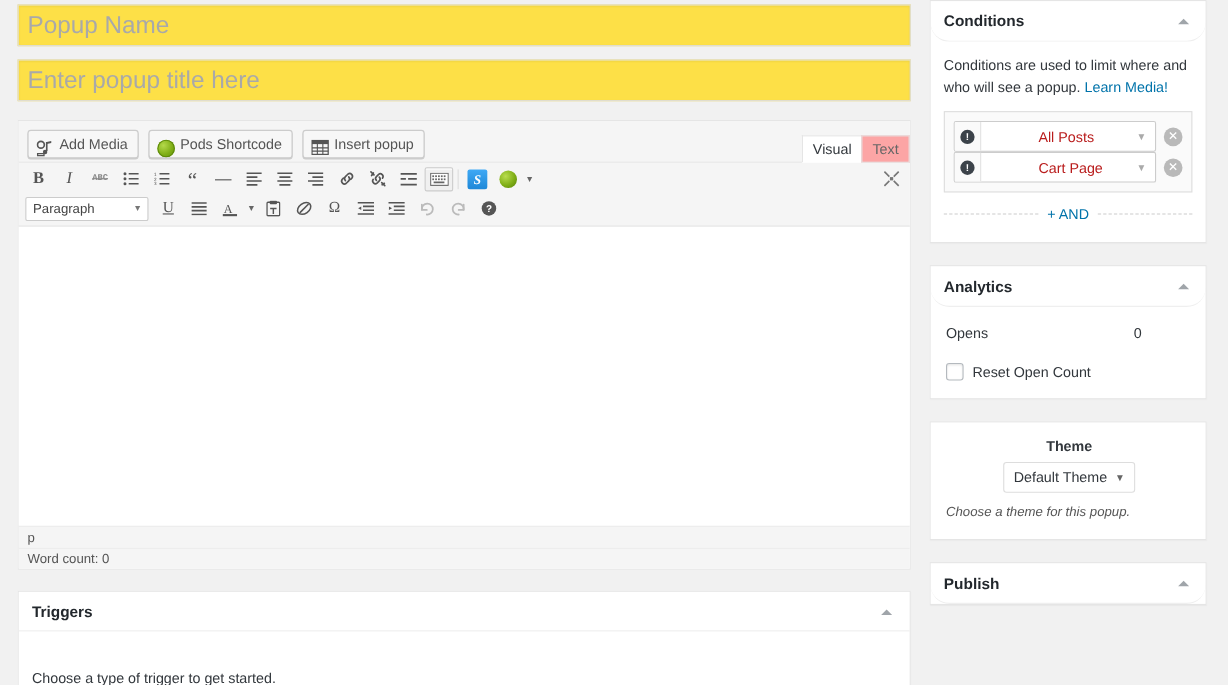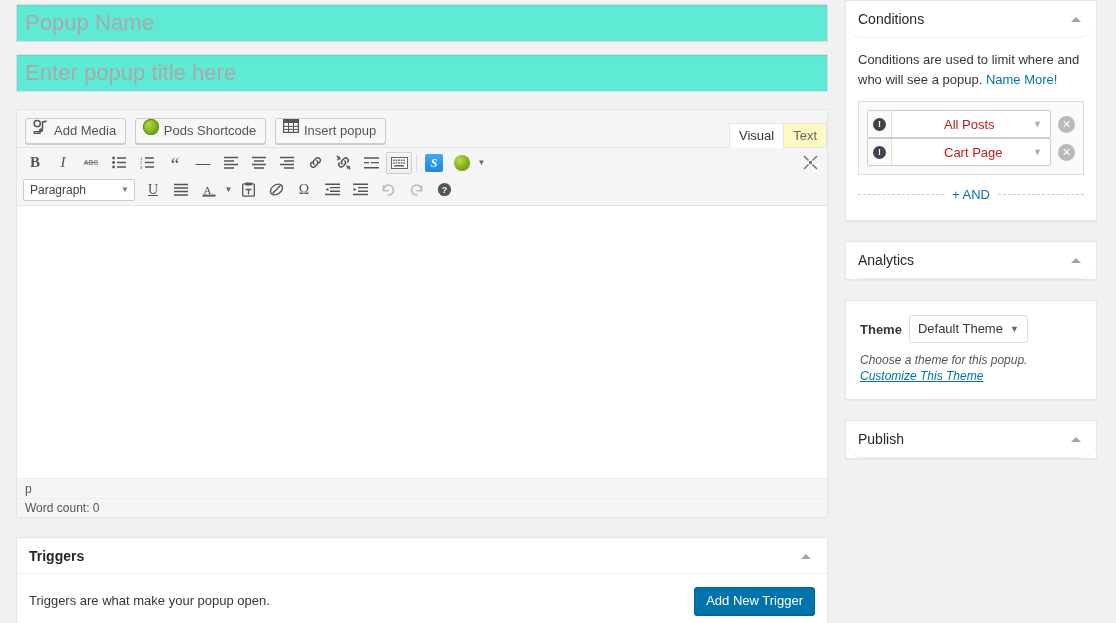--- a/index.html
+++ b/index.html
@@ -21,21 +21,21 @@
     left: 16px; top: 0;
     width: 812px;
   }
   .title-input {
     display: block;
     width: 812px;
     height: 38px;
     padding: 3px 8px;
     margin: 4px 0 0 0;
     border: 1px solid #ddd;
-    background: #5eead4;
+    background: #fde047;
     font-family: "Liberation Sans", sans-serif;
     font-size: 1.7em;
     line-height: 100%;
     color: #777;
     outline: none;
     box-shadow: inset 0 1px 2px rgba(0,0,0,.07);
   }
   .title-input::placeholder { color: #a9a9a9; opacity: 1; }
   .title-input.second { margin-top: 12px; height: 38px; }
 
@@ -49,21 +49,21 @@
   }
   .media-buttons {
     background: #f5f5f5;
     border-bottom: 1px solid #e5e5e5;
     padding: 8px 8px 9px 8px;
     position: relative;
     height: 38px;
   }
   .btn-media {
     display: inline-flex;
-    align-items: flex-start;
+    align-items: flex-end;
     gap: 5px;
     height: 26px;
     padding: 0 9px 0 7px;
     margin-right: 5px;
     background: #f7f7f7;
     border: 1px solid #ccc;
     border-radius: 3px;
     font-size: 13px;
     line-height: 24px;
     color: #555;
@@ -85,21 +85,21 @@
     display: flex;
     align-items: flex-end;
   }
   .etab {
     height: 25px;
     line-height: 24px;
     padding: 0 9px;
     margin-left: -1px;
     font-size: 13px;
     color: #666;
-    background: #fef9c3;
+    background: #fca5a5;
     border: 1px solid #e5e5e5;
     border-bottom-color: #e5e5e5;
     cursor: pointer;
   }
   .etab.active {
     background: #fff;
     color: #32373c;
     border-bottom-color: #fff;
   }
 
@@ -238,21 +238,21 @@
     box-shadow: 0 1px 1px rgba(0,0,0,.04);
     margin-bottom: 20px;
   }
   .sb-head {
     position: relative;
     height: 37px;
     line-height: 37px;
     padding: 0 12px;
     border-bottom: 1px solid #eee;
     font-size: 14px;
-    font-weight: normal;
+    font-weight: bold;
     color: #23282d;
     border-radius: 17px;
   }
   .sb-toggle {
     position: absolute; right: 5px; top: 0;
     width: 30px; height: 37px;
     display:flex; align-items:center; justify-content:center;
     cursor: pointer;
   }
   .sb-body { padding: 12px; }
@@ -330,21 +330,21 @@
   .chk {
     width: 16px; height: 16px;
     border: 1px solid #b4b9be;
     background: #fff;
     border-radius: 3px;
     box-shadow: inset 0 1px 2px rgba(0,0,0,.1);
     cursor: pointer;
     flex: 0 0 16px;
   }
 
-  .theme-row { display:flex; align-items:center; gap: 7px; padding-left: 2px; }
+  .theme-row { display:flex; align-items:center; gap: 7px; padding-left: 2px; flex-direction: column; }
   .theme-lbl { font-size: 13px; font-weight: bold; color: #32373c; }
   .theme-sel {
     position: relative;
     height: 28px;
     line-height: 26px;
     border: 1px solid #ddd;
     background: #fff;
     border-radius: 3px;
     font-size: 13px;
     color: #32373c;
@@ -577,43 +577,39 @@
     </div>
 
     <div class="metabox">
       <div class="mb-head">
         <span>Triggers</span>
         <span class="mb-toggle">
           <span class="tri"></span>
         </span>
       </div>
       <div class="mb-body">
-        <div class="trig-row1">
-          <span class="trig-text">Triggers are what make your popup open.</span>
-          <button class="btn-primary">Add New Trigger</button>
-        </div>
         <div class="trig-row2">
           <span class="trig-text">Choose a type of trigger to get started.</span>
 
         </div>
       </div>
     </div>
   </div>
 
   <div class="right-col">
 
     <div class="side-box">
       <div class="sb-head">
         <span>Conditions</span>
         <span class="sb-toggle">
           <span class="tri"></span>
         </span>
       </div>
       <div class="sb-body">
-        <p class="cond-desc"><span>Conditions are used to limit where and who will see a popup. </span><a class="lnk">Name More!</a></p>
+        <p class="cond-desc"><span>Conditions are used to limit where and who will see a popup. </span><a class="lnk">Learn Media!</a></p>
 
         <div class="cond-group">
           <div class="cond-item">
             <div class="cond-field">
               <span class="cond-warn">
                 <span class="warn-dot">!</span>
               </span>
               <span class="cond-label">All Posts</span>
               <span class="cond-arrow">▼</span>
             </div>
@@ -640,33 +636,42 @@
       </div>
     </div>
 
     <div class="side-box">
       <div class="sb-head">
         <span>Analytics</span>
         <span class="sb-toggle">
           <span class="tri"></span>
         </span>
       </div>
+      <div class="sb-body" style="padding:14px 12px 16px 12px;">
+        <div class="an-row">
+          <span>Opens</span>
+          <span style="padding-right:44px;">0</span>
+        </div>
+        <div class="an-check">
+          <span class="chk"></span>
+          <span>Reset Open Count</span>
+        </div>
+      </div>
     </div>
 
     <div class="side-box">
       <div class="sb-body" style="padding:14px 12px 16px 12px;">
         <div class="theme-row">
           <span class="theme-lbl">Theme</span>
           <div class="theme-sel">
             <span>Default Theme</span>
             <span class="ar">▼</span>
           </div>
         </div>
         <div class="theme-desc">Choose a theme for this popup.</div>
-        <a class="theme-link">Customize This Theme</a>
       </div>
     </div>
 
     <div class="side-box publish-box">
       <div class="sb-head">
         <span>Publish</span>
         <span class="sb-toggle">
           <span class="tri"></span>
         </span>
       </div>

